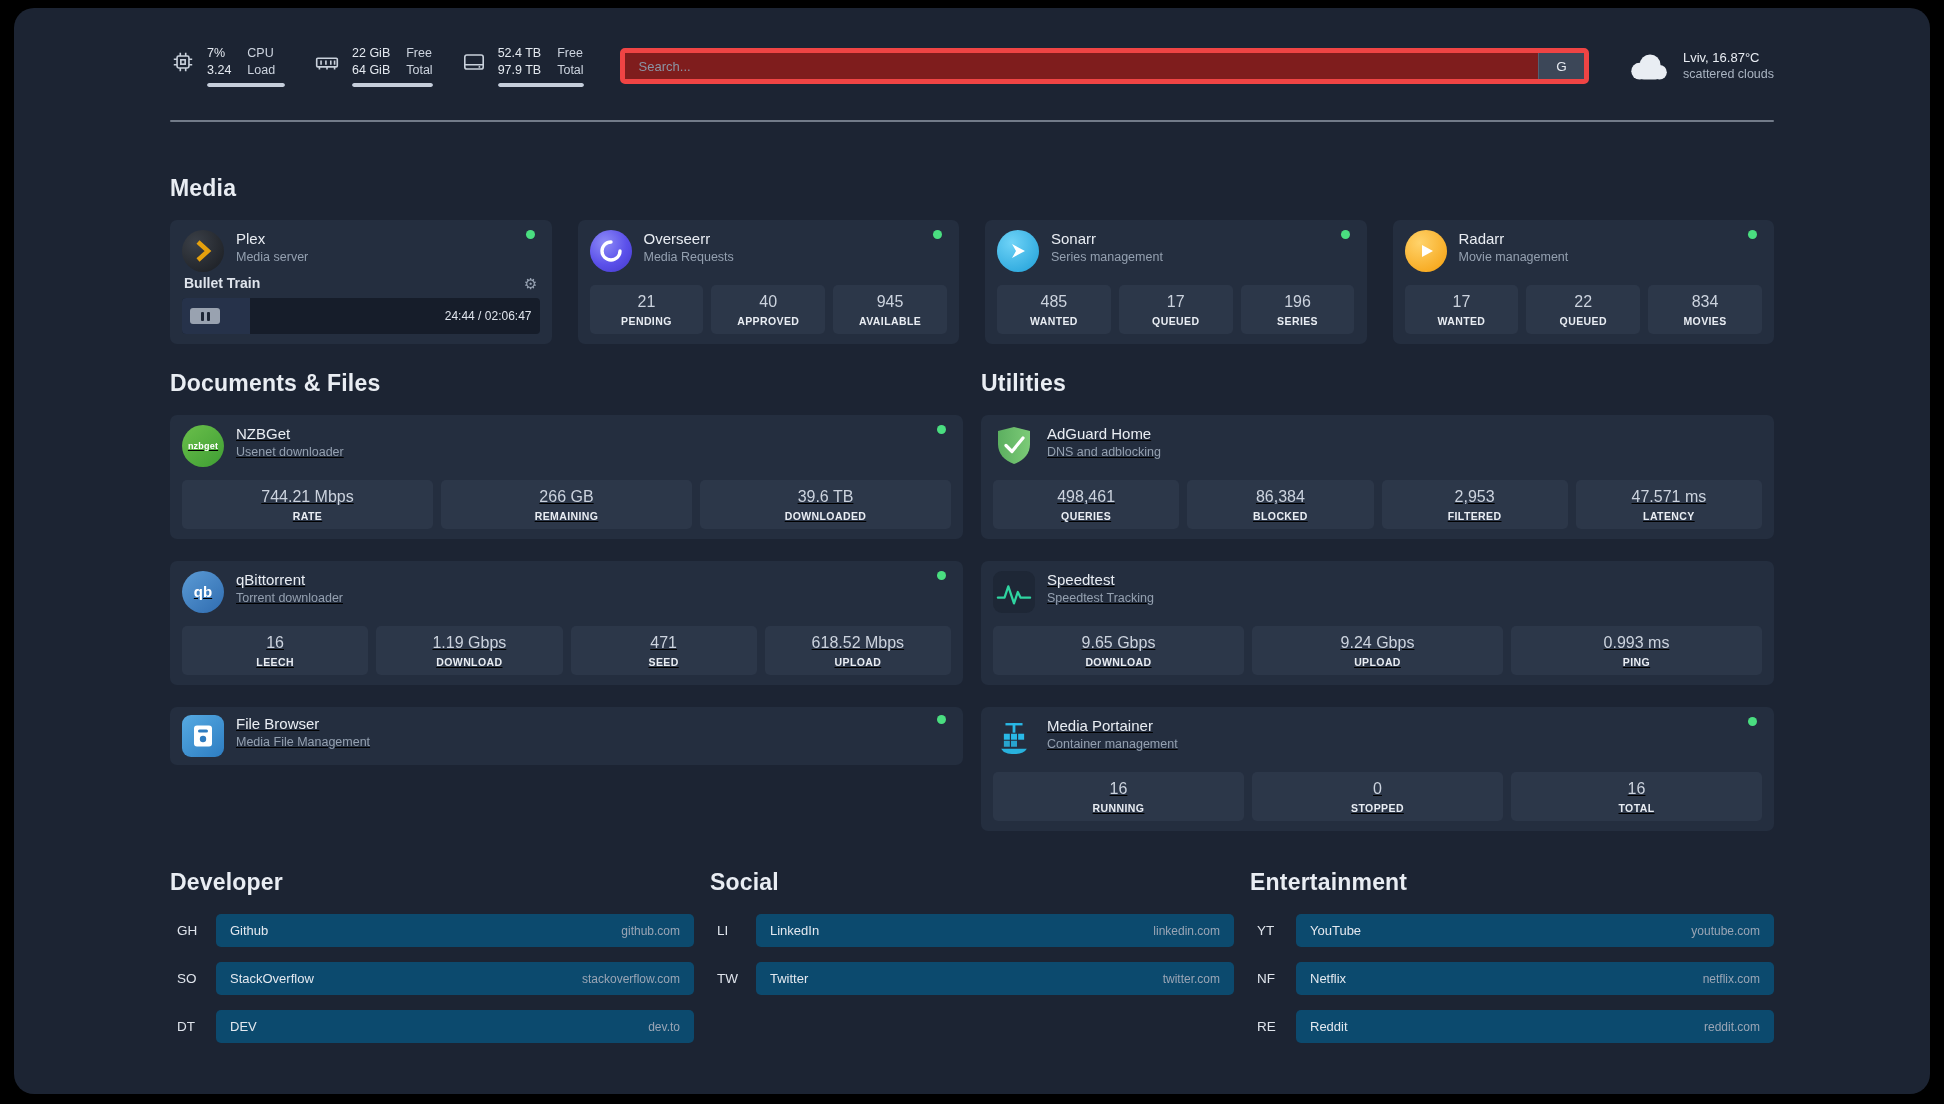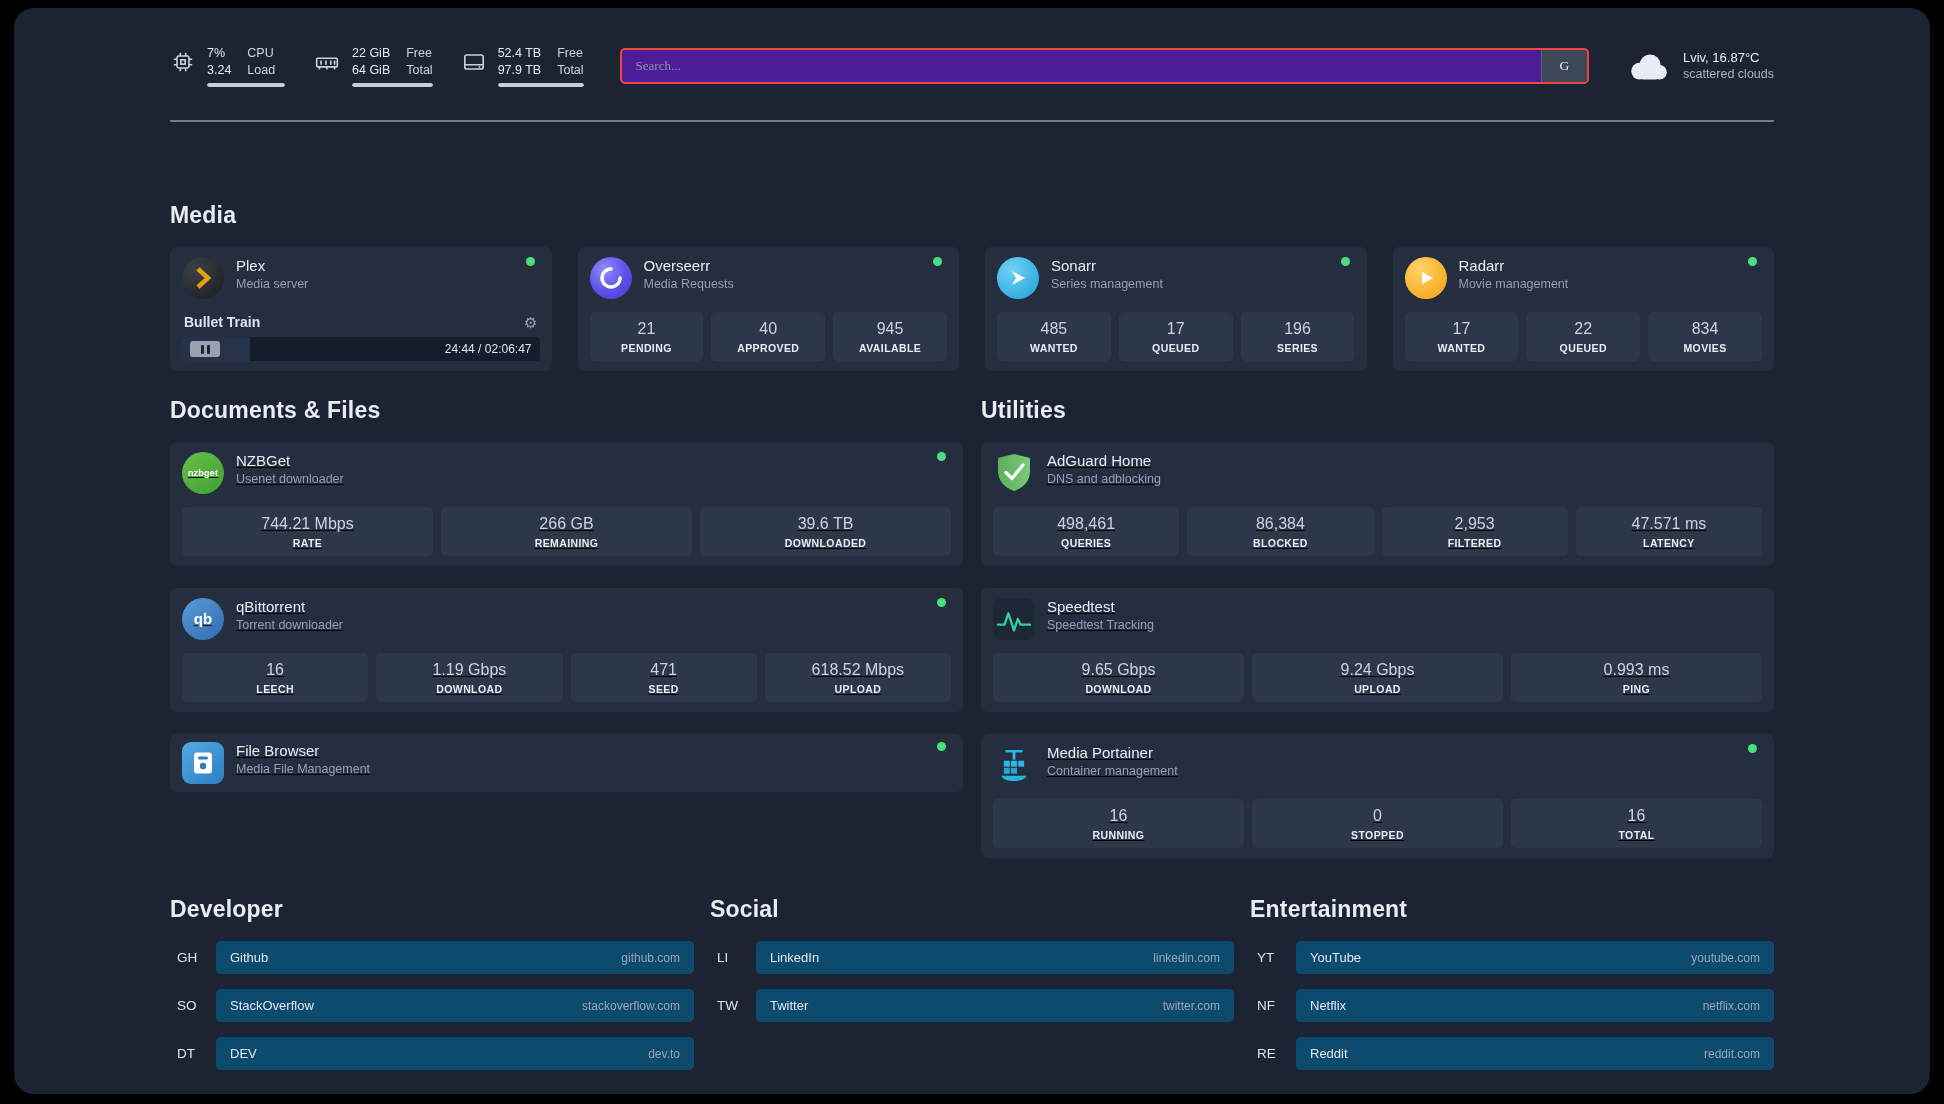--- a/index.html
+++ b/index.html
@@ -22,38 +22,38 @@
   .res-icon { color:#c9d1dc; margin-top:4px; line-height:0; }
   .res-body { display:flex; flex-direction:column; gap:5px; }
   .res-cols { display:flex; gap:16px; }
   .res-col { display:flex; flex-direction:column; font-size:12.5px; line-height:1.3; }
   .res-col.values { color:#e4e9f0; }
   .res-col.labels { color:#cdd4df; }
   .res-bar { height:4px; background:#39455a; border-radius:2px; overflow:hidden; min-width:78px; }
   .res-fill { height:100%; background:#c6cedb; border-radius:2px; }
 
   .searchbox { flex:1; margin:0 36px; display:flex; align-items:stretch; height:36px;
-    border:2px solid #ef4444; border-radius:5px; background:#4c1d95; overflow:hidden;font-family:Liberation Serif, serif; }
+    border:5px solid #ef4444; border-radius:5px; background:#7f1d1d; overflow:hidden; }
   .searchbox input { flex:1; background:transparent; border:none; outline:none;
     color:#e2e7ee; font-size:13px; padding:0 14px; font-family:inherit; }
   .searchbox input::placeholder { color:#8b95a5; }
   .search-go { width:46px; border:none; border-left:1px solid #546072; background:#3c4758;
     color:#e6eaf1; font-size:13.5px; cursor:pointer; font-family:inherit; }
 
   .weather { display:flex; align-items:center; gap:12px; }
   .weather-icon { line-height:0; }
   .weather-text { display:flex; flex-direction:column; line-height:1.35; }
   .weather-loc { font-size:13px; color:#e9edf3; }
   .weather-cond { font-size:12.5px; color:#aab4c2; }
 
   .divider { height:2px; background:#bac3d0; opacity:.55; margin-top:30px; border-radius:1px; }
 
   
   .section-title { font-size:23px; font-weight:700; color:#e9edf3; margin:0 0 18px; letter-spacing:.2px; }
-  .section-media { margin-top:80px; }
+  .section-media { margin-top:53px; }
   .grid-4 { display:grid; grid-template-columns:repeat(4,1fr); gap:26px; }
   .two-col { display:grid; grid-template-columns:1fr 1fr; gap:18px; margin-top:26px; }
   .col-stack { display:flex; flex-direction:column; gap:22px;text-decoration:underline; }
 
   .card { background:#242e3f; border-radius:7px; padding:10px 12px; display:flex;
     flex-direction:column; justify-content:space-between; height:124px; }
   .card.slim { height:auto; padding:8px 12px; }
 
   .card-head { display:flex; gap:12px; }
   .app-icon { width:42px; height:42px; border-radius:50%; flex:0 0 auto;
@@ -68,21 +68,21 @@
   .tiles { display:flex; gap:8px; }
   .tile { flex:1; background:#2c3749; border-radius:5px; padding:8px 4px 7px; text-align:center; }
   .tile-value { font-size:16px; color:#ccd3de; }
   .tile-label { font-size:10.5px; font-weight:700; color:#e9edf3; margin-top:4px; letter-spacing:.4px; }
 
   
   .player { display:flex; flex-direction:column; gap:7px; }
   .player-top { display:flex; align-items:center; justify-content:space-between; padding:0 2px; }
   .player-title { font-size:14px; color:#dfe4ec;font-weight:bold; }
   .gear { color:#98a3b3; font-size:15px; cursor:pointer; line-height:1; }
-  .player-bar { position:relative; height:24px; background:#161d2a; border-radius:4px;
+  .player-bar { position:relative; height:36px; background:#161d2a; border-radius:4px;
     display:flex; align-items:center; padding:0 8px; overflow:hidden; cursor:pointer; }
   .player-fill { position:absolute; left:0; top:0; bottom:0; background:#26324a; }
   .pause-pill { position:relative; width:30px; height:16px; background:#99a2b0; border-radius:3px;
     display:flex; align-items:center; justify-content:center; gap:3px; cursor:pointer; }
   .pause-pill .pbar { width:3px; height:9px; background:#1d2534; border-radius:1px; }
   .player-time { position:relative; margin-left:auto; font-size:12px; color:#dfe4ec; }
 
   
   .app-icon.nzbget { background:linear-gradient(140deg,#6abf4b,#3f9e33); color:#fff;
     font-size:9px; font-weight:700; letter-spacing:.2px; }

